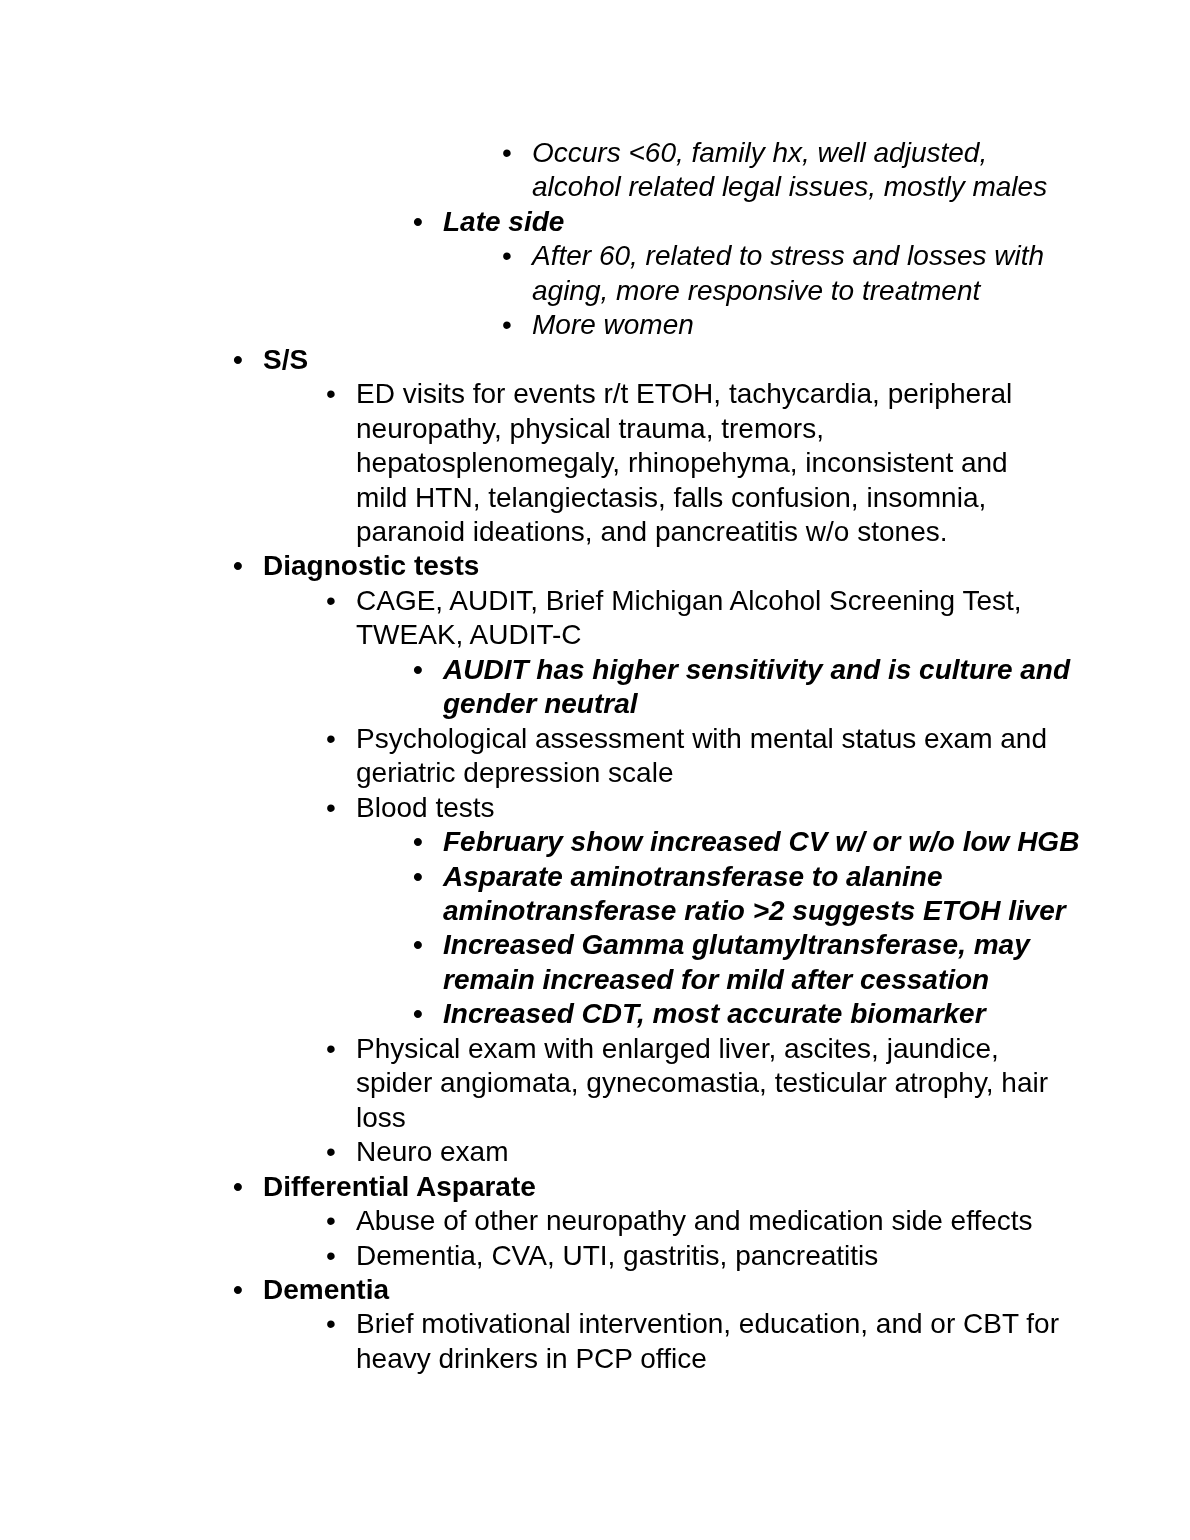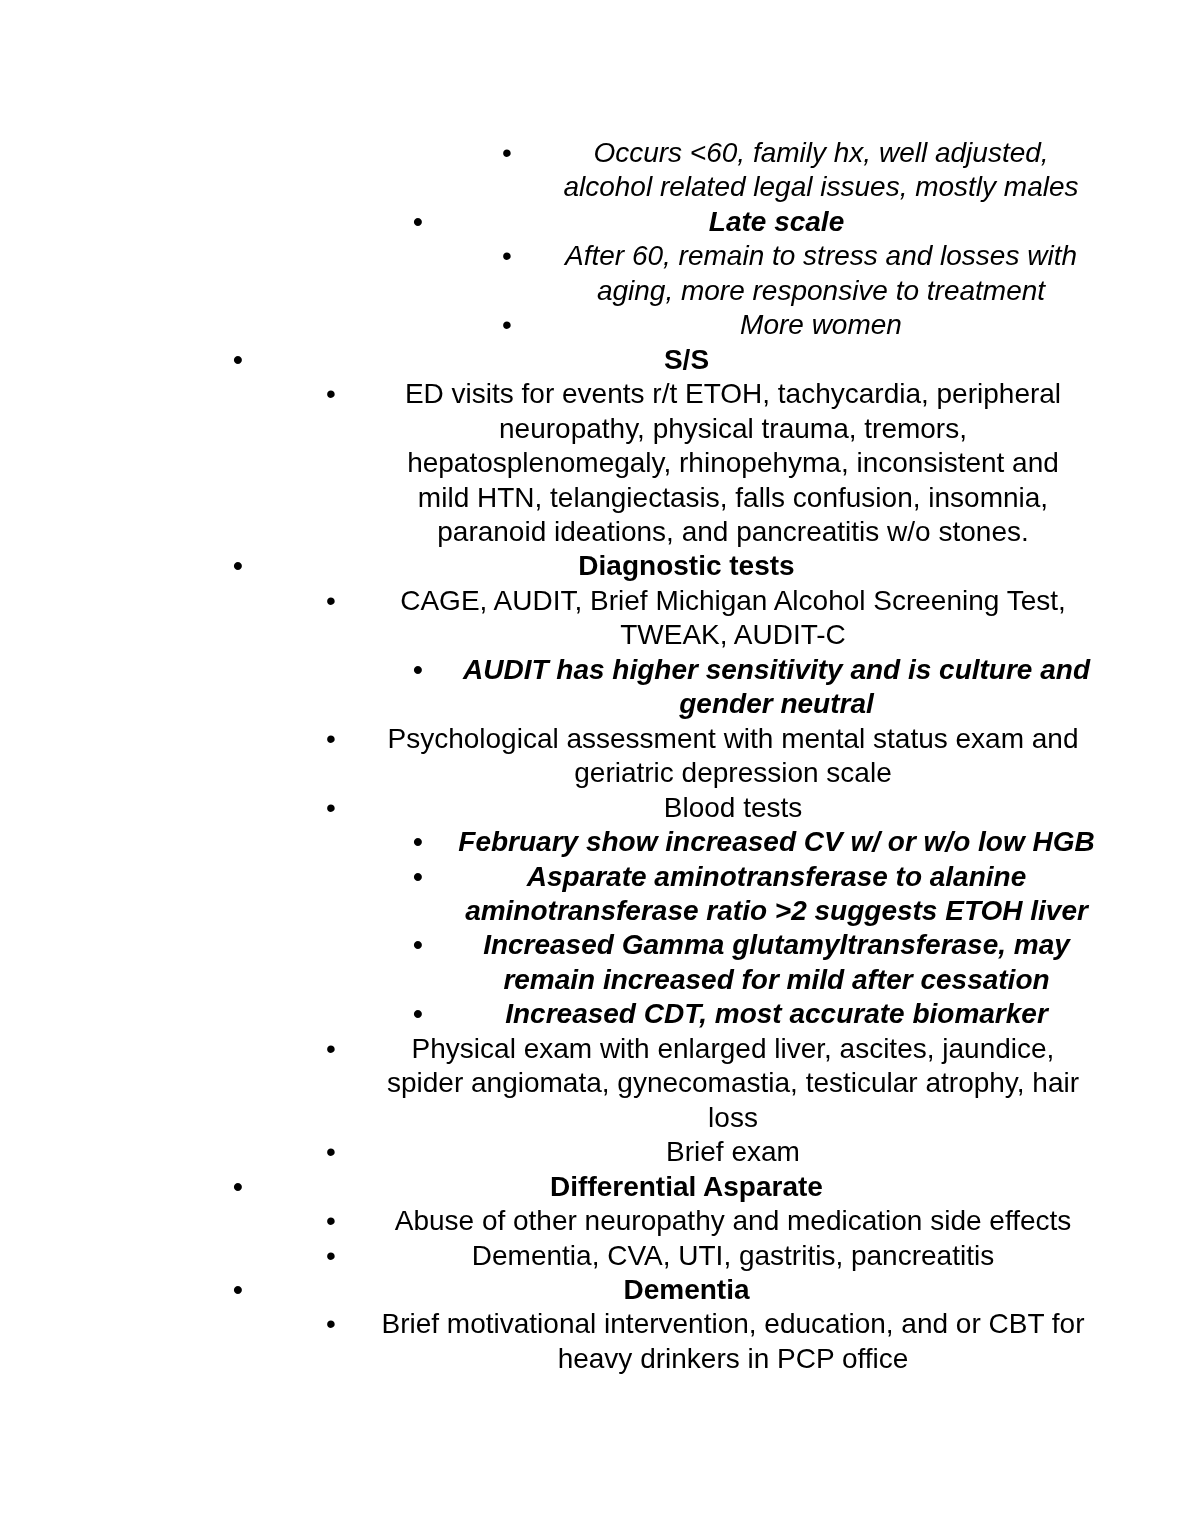--- a/index.html
+++ b/index.html
@@ -27,21 +27,20 @@
   }
   .item {
     position: relative;
     font-size: 28px;
     line-height: 34.45px;
     letter-spacing: 0px;
   }
   .item .text {
     display: block;
     white-space: pre-line;
-    text-align: center;
   }
   .item .bullet {
     position: absolute;
     left: -30px;
     top: 0;
     font-style: normal;
   }
   
   .level-1 { margin-left: 263px; margin-right: 80px; }
   .level-2 { margin-left: 356px; margin-right: 80px; }
@@ -58,25 +57,25 @@
 
 <div class="page">
   <div class="outline">
       <div class="item level-4 style-italic">
         <span class="bullet">•</span>
         <span class="text">Occurs &lt;60, family hx, well adjusted,
 alcohol related legal issues, mostly males</span>
       </div>
       <div class="item level-3 style-bold-italic">
         <span class="bullet">•</span>
-        <span class="text">Late scale</span>
+        <span class="text">Late side</span>
       </div>
       <div class="item level-4 style-italic">
         <span class="bullet">•</span>
-        <span class="text">After 60, remain to stress and losses with
+        <span class="text">After 60, related to stress and losses with
 aging, more responsive to treatment</span>
       </div>
       <div class="item level-4 style-italic">
         <span class="bullet">•</span>
         <span class="text">More women</span>
       </div>
       <div class="item level-1 style-bold">
         <span class="bullet">•</span>
         <span class="text">S/S</span>
       </div>
@@ -130,21 +129,21 @@
         <span class="text">Increased CDT, most accurate biomarker</span>
       </div>
       <div class="item level-2 style-regular">
         <span class="bullet">•</span>
         <span class="text">Physical exam with enlarged liver, ascites, jaundice,
 spider angiomata, gynecomastia, testicular atrophy, hair
 loss</span>
       </div>
       <div class="item level-2 style-regular">
         <span class="bullet">•</span>
-        <span class="text">Brief exam</span>
+        <span class="text">Neuro exam</span>
       </div>
       <div class="item level-1 style-bold">
         <span class="bullet">•</span>
         <span class="text">Differential Asparate</span>
       </div>
       <div class="item level-2 style-regular">
         <span class="bullet">•</span>
         <span class="text">Abuse of other neuropathy and medication side effects</span>
       </div>
       <div class="item level-2 style-regular">

